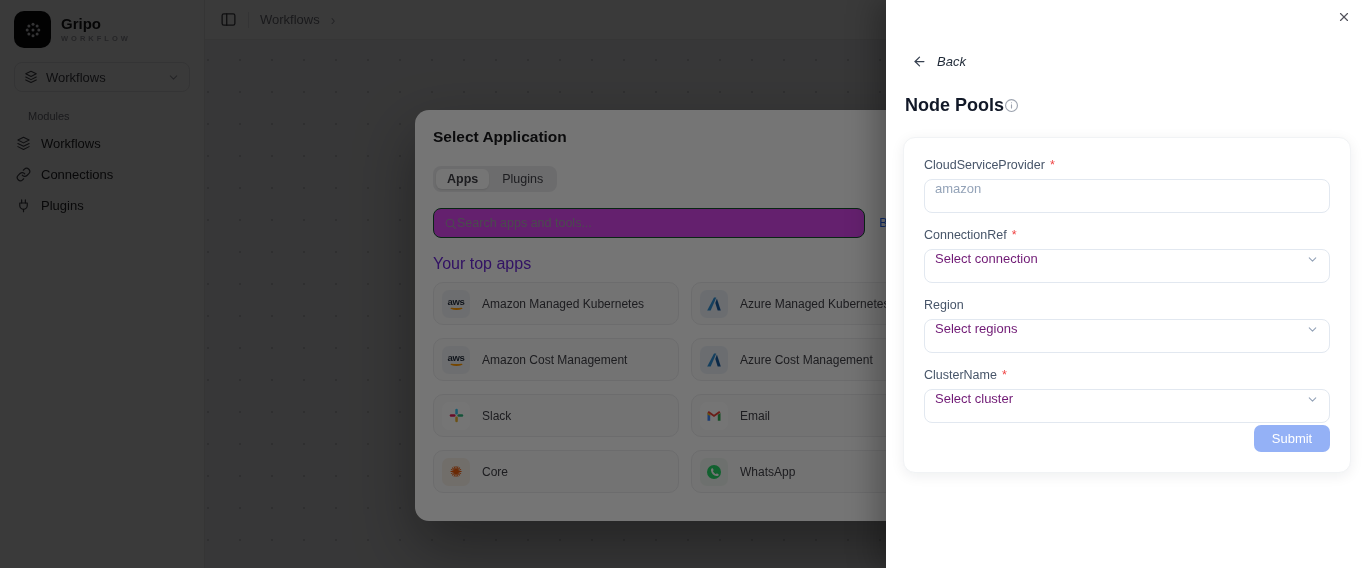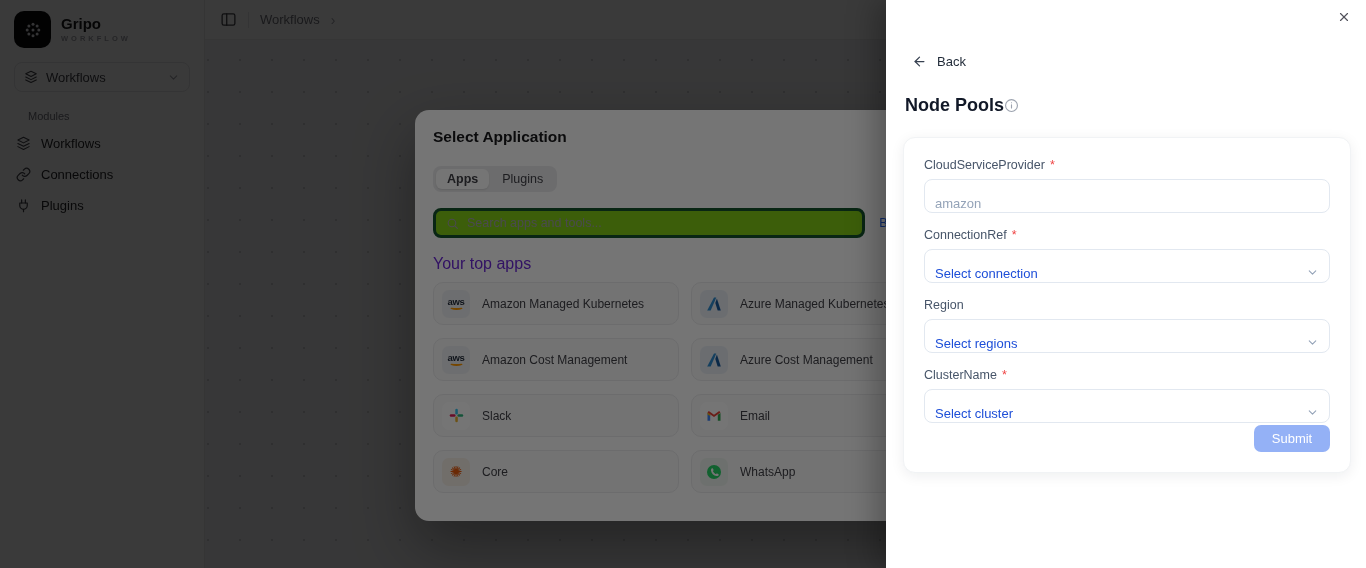--- a/index.html
+++ b/index.html
@@ -43,22 +43,22 @@
   .backdrop-1 { position:absolute; inset:0; background:rgba(0,0,0,0.50); z-index:10; }
   .modal { position:absolute; left:415px; top:110px; width:540px; height:411px;
            background:#fff; border-radius:14px; z-index:11; padding:18px;
            box-shadow:0 25px 60px rgba(0,0,0,0.35); }
   .modal-title { font-size:15.5px; font-weight:700; color:#18181b; }
   .tab-group { display:inline-flex; margin-top:20px; background:#ececee; border-radius:8px;
                padding:3px; gap:2px; }
   .tab { font-size:12.5px; color:#3f3f46; padding:3px 11px; border-radius:6px; cursor:pointer; }
   .tab.active { background:#fff; box-shadow:0 1px 2px rgba(0,0,0,0.10); font-weight:600; }
   .search-row { margin-top:16px; display:flex; align-items:center; gap:14px; }
-  .search-box { flex:1; height:30px; border:3px solid #14532d; border-radius:8px;
-                display:flex; align-items:center; gap:8px; padding:0 10px; background:#84cc16; }
+  .search-box { flex:1; height:30px; border:1px solid #14532d; border-radius:8px;
+                display:flex; align-items:center; padding:0 10px; background:#d946ef; }
   .search-box input { border:none; outline:none; flex:1; font-size:12.5px; color:#3f3f46;
                       font-family:"Liberation Sans", sans-serif; background:transparent; }
   .search-box input::placeholder { color:#a1a1aa; }
   .browse-link { font-size:12.5px; color:#2563eb; white-space:nowrap; cursor:pointer; }
   .section-label { margin-top:17px; font-size:16px; color:#6d28d9; }
   .apps-grid { margin-top:9px; display:grid; grid-template-columns:246px 246px;
                column-gap:12px; row-gap:13px; }
   .app-card { height:43px; background:#fafafa; border:1px solid #ececee; border-radius:10px;
               display:flex; align-items:center; gap:12px; padding:0 8px; cursor:pointer; }
   .app-tile { width:28px; height:28px; border-radius:7px; background:#eef0f3;
@@ -71,37 +71,37 @@
                border-bottom:2px solid #ff9900; border-radius:50%; margin-top:-2px; }
   .core-glyph { font-size:15px; color:#e8590c; line-height:1; }
 
   
   .backdrop-2 { position:absolute; inset:0; background:rgba(0,0,0,0.54); z-index:20; }
   .panel { position:absolute; top:0; right:0; bottom:0; width:480px; background:#fff;
            z-index:30; box-shadow:-10px 0 28px rgba(0,0,0,0.28); }
   .panel-close { position:absolute; top:8px; right:13px; color:#52525b; cursor:pointer;
                  display:flex; padding:2px; }
   .back-row { position:absolute; top:54px; left:26px; display:flex; align-items:center;
-              gap:10px; font-size:13px; color:#1f2937; cursor:pointer; }
+              gap:10px; font-size:13px; color:#1f2937; cursor:pointer;font-style:italic; }
   .panel-title-row { position:absolute; top:95px; left:19px; display:flex;
                      align-items:center; }
   .panel-title { font-size:18px; font-weight:700; color:#111827; }
   .info-icon { color:#9ca3af; display:flex; cursor:pointer; }
   .form-card { position:absolute; top:137px; left:17px; width:448px; height:336px;
                background:#fff; border:1px solid #f1f3f5; border-radius:12px;
                box-shadow:0 3px 14px rgba(15,23,42,0.07); padding:20px; }
   .field { margin-bottom:15px; }
   .field-label { font-size:12.5px; color:#475569; font-weight:500; margin-bottom:7px; }
   .req { color:#ef4444; margin-left:5px; }
   .control { height:27px; border:1px solid #e2e8f0; border-radius:8px; background:#fff;
-             display:flex; align-items:flex-start; padding:16px 10px; }
+             display:flex; align-items:flex-end; padding:16px 10px; }
   .control input { border:none; outline:none; width:100%; font-size:13px; color:#334155;
                    font-family:"Liberation Sans", sans-serif; background:transparent; }
   .control input::placeholder { color:#94a3b8; }
-  .select-text { flex:1; font-size:13px; color:#1d4ed8; }
+  .select-text { flex:1; font-size:13px; color:#701a75; }
   .select-chev { color:#94a3b8; display:flex; }
   .submit-btn { position:absolute; right:20px; bottom:20px; width:76px; height:27px;
                 background:#94b1f6; color:#fff; font-size:13px; border:none;
                 border-radius:7px; cursor:pointer; font-family:"Liberation Sans", sans-serif; }
 </style>
 </head>
 <body>
 
 <div class="stage">
 

